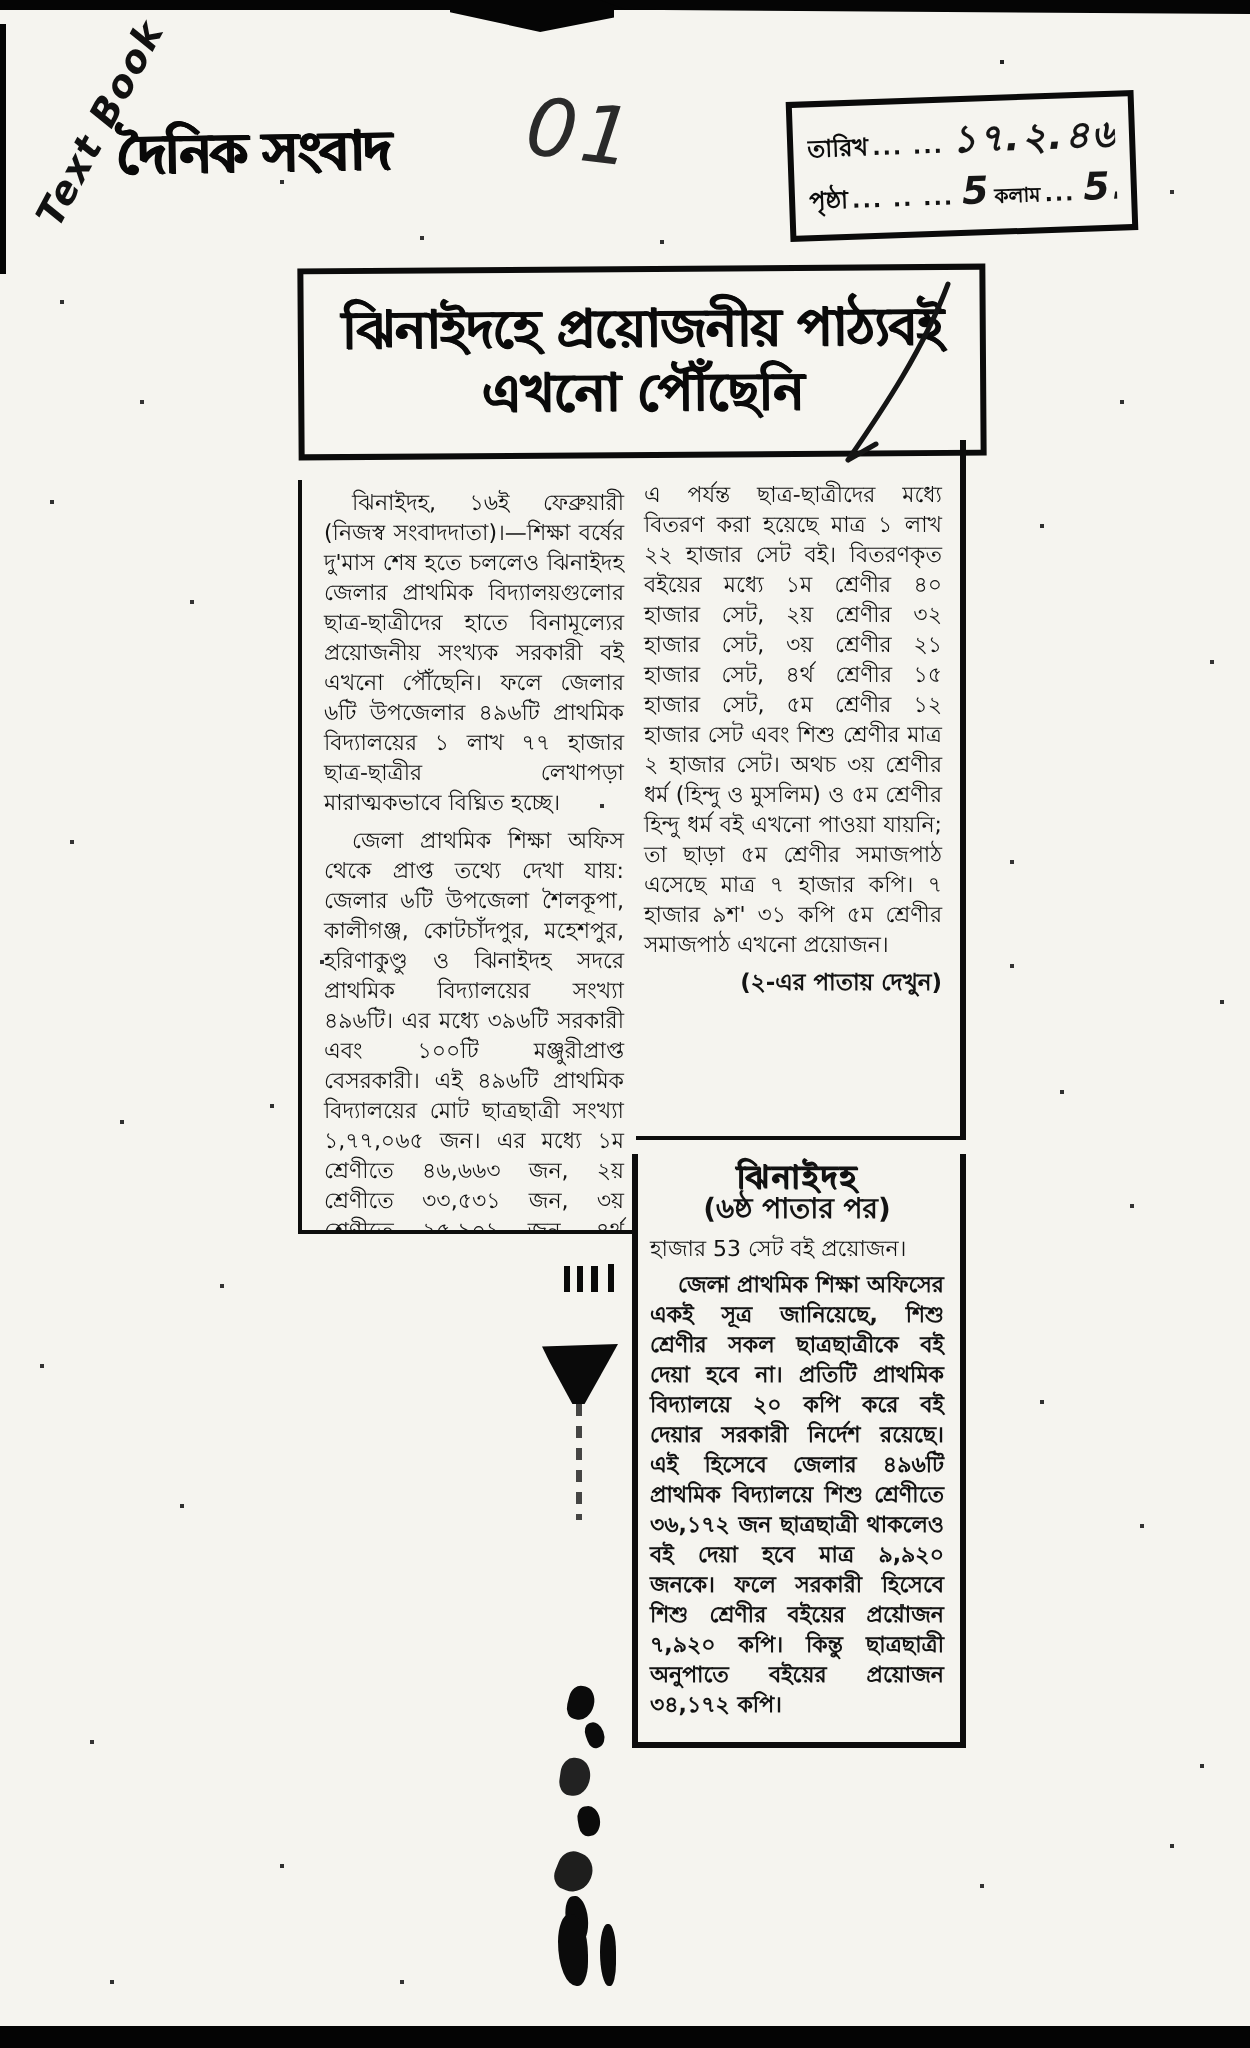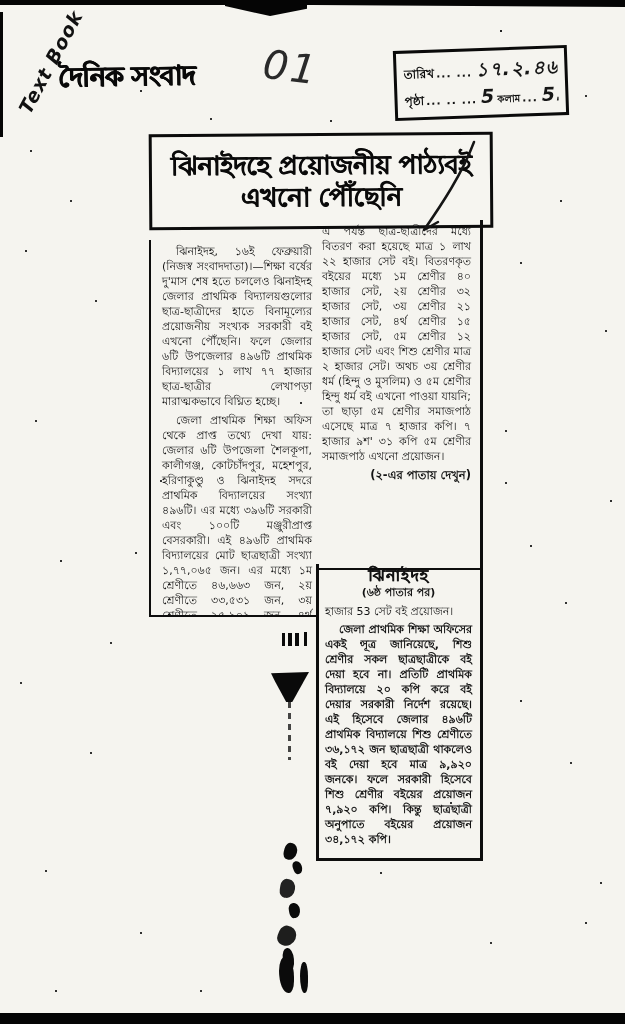--- a/index.html
+++ b/index.html
@@ -47,35 +47,35 @@
   
   .headline-box{position:absolute;left:149px;top:133px;width:344px;height:96px;
     border:3px solid #0b0b0b;box-sizing:border-box;transform:rotate(-0.4deg);
     display:flex;flex-direction:column;align-items:center;justify-content:center;background:rgba(246,245,240,.6);}
   .headline-l1,.headline-l2{font-size:26px;font-weight:bold;color:#0a0a0a;line-height:32px;
     letter-spacing:-0.5px;text-shadow:0.6px 0.3px 0 #0a0a0a;white-space:nowrap;}
   .pen-mark{position:absolute;left:402px;top:138px;pointer-events:none;}
   .col{position:absolute;box-sizing:border-box;font-size:11px;line-height:15px;
     text-align:justify;color:#131313;overflow:hidden;}
   .col p{margin:0 0 4px 0;text-indent:14px;}
-  .col p.noindent{text-indent:0;}
+  .col p.noindent{text-indent:0;margin-top:16px;}
   .left-col{left:149px;top:240px;width:168px;height:377px;
     border-left:2.5px solid #0d0d0d;border-bottom:2.5px solid #0d0d0d;
     padding:4px 5px 4px 11px;}
   .right-col{left:318px;top:220px;width:165px;height:350px;
     border-right:3px solid #0d0d0d;border-bottom:2.5px solid #0d0d0d;
     padding:4px 9px 2px 4px;}
   .jump-note{text-align:right;font-size:11.5px;font-weight:bold;margin-top:3px;white-space:nowrap;}
   
-  .cont-box{position:absolute;left:316px;top:564px;width:167px;height:297px;
+  .cont-box{position:absolute;left:316px;top:577px;width:167px;height:297px;
     border:3px solid #0d0d0d;border-top:none;box-sizing:border-box;
     padding:3px 8px 3px 6px;font-size:11px;line-height:15px;text-align:justify;color:#131313;overflow:hidden;}
   .cont-title{text-align:center;font-size:16px;font-weight:bold;letter-spacing:1px;
     text-shadow:0.5px 0.3px 0 #0d0d0d;margin:1px 0 2px 0;}
-  .cont-sub{text-align:center;font-size:11px;font-weight:bold;margin:0 0 4px 0;}
+  .cont-sub{text-align:center;font-size:14px;font-weight:bold;margin:0 0 4px 0;}
   .cont-box p{margin:0 0 3px 0;}
   .cont-box p.indent{text-indent:14px;font-weight:bold;}
   
   .ink{position:absolute;background:#0a0a0a;}
   .ink-m{left:282px;top:633px;width:17px;height:13px;background:
     linear-gradient(90deg,#0a0a0a 0 18%,transparent 18% 38%,#0a0a0a 38% 56%,transparent 56% 78%,#0a0a0a 78%);}
   .ink-bang{left:304px;top:632px;width:3px;height:14px;}
   .ink-tri{left:271px;top:672px;width:38px;height:30px;
     clip-path:polygon(0 4%,100% 0,86% 32%,56% 100%,40% 100%,10% 30%);}
   .ink-tail{left:288px;top:702px;width:3px;height:58px;background:

